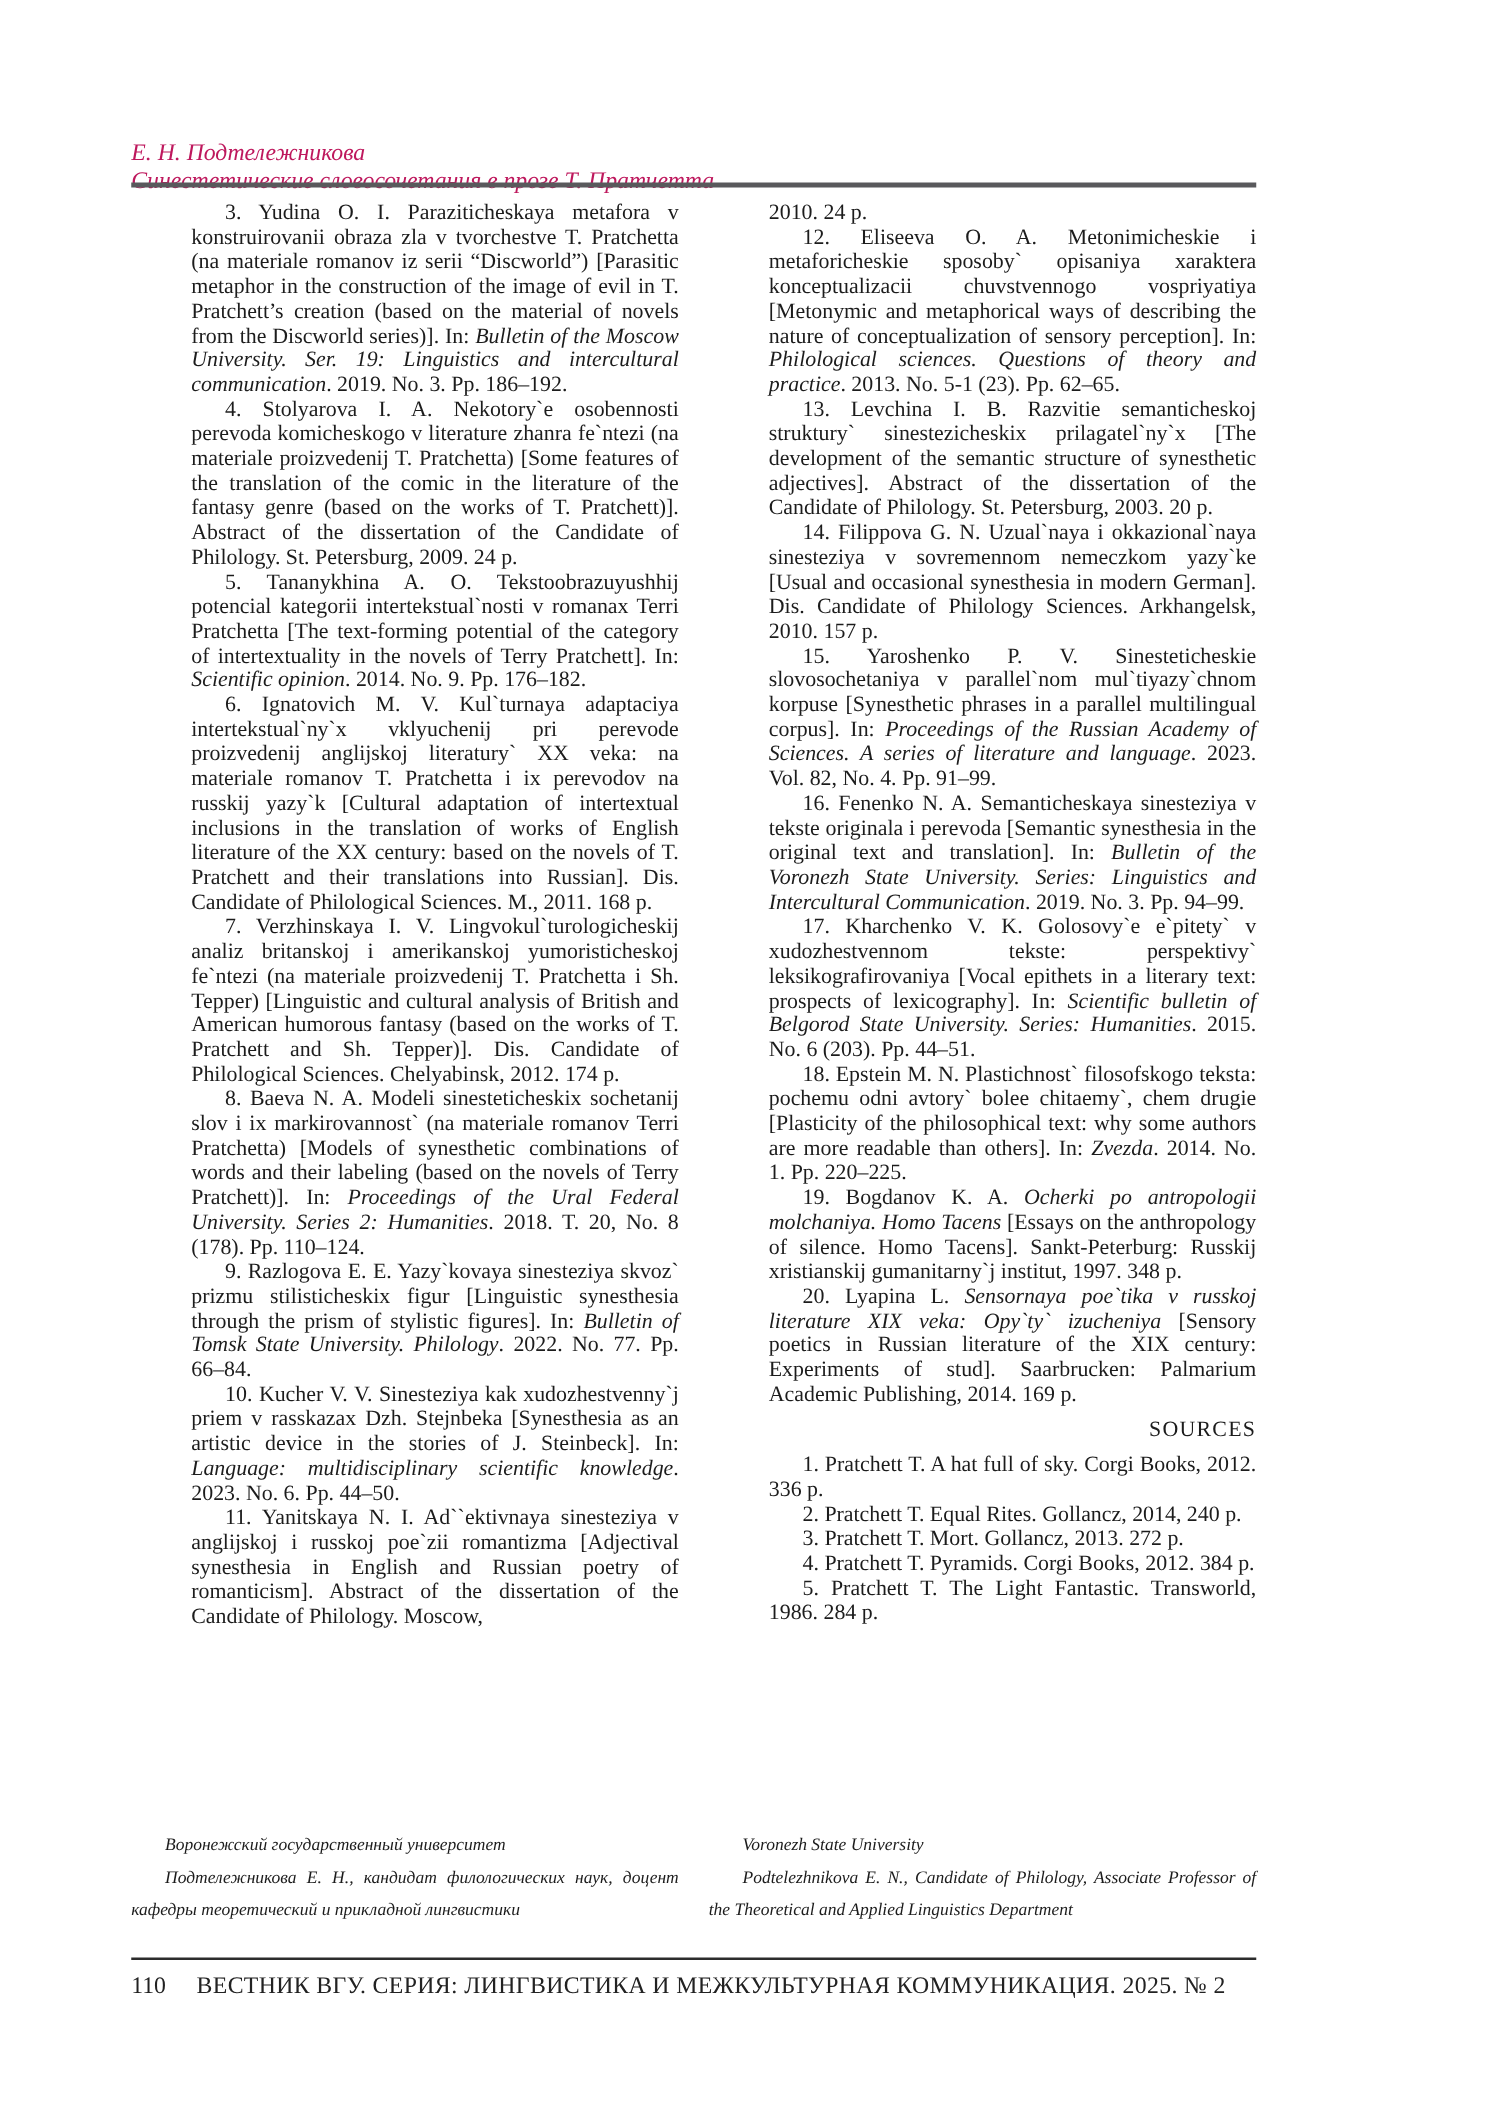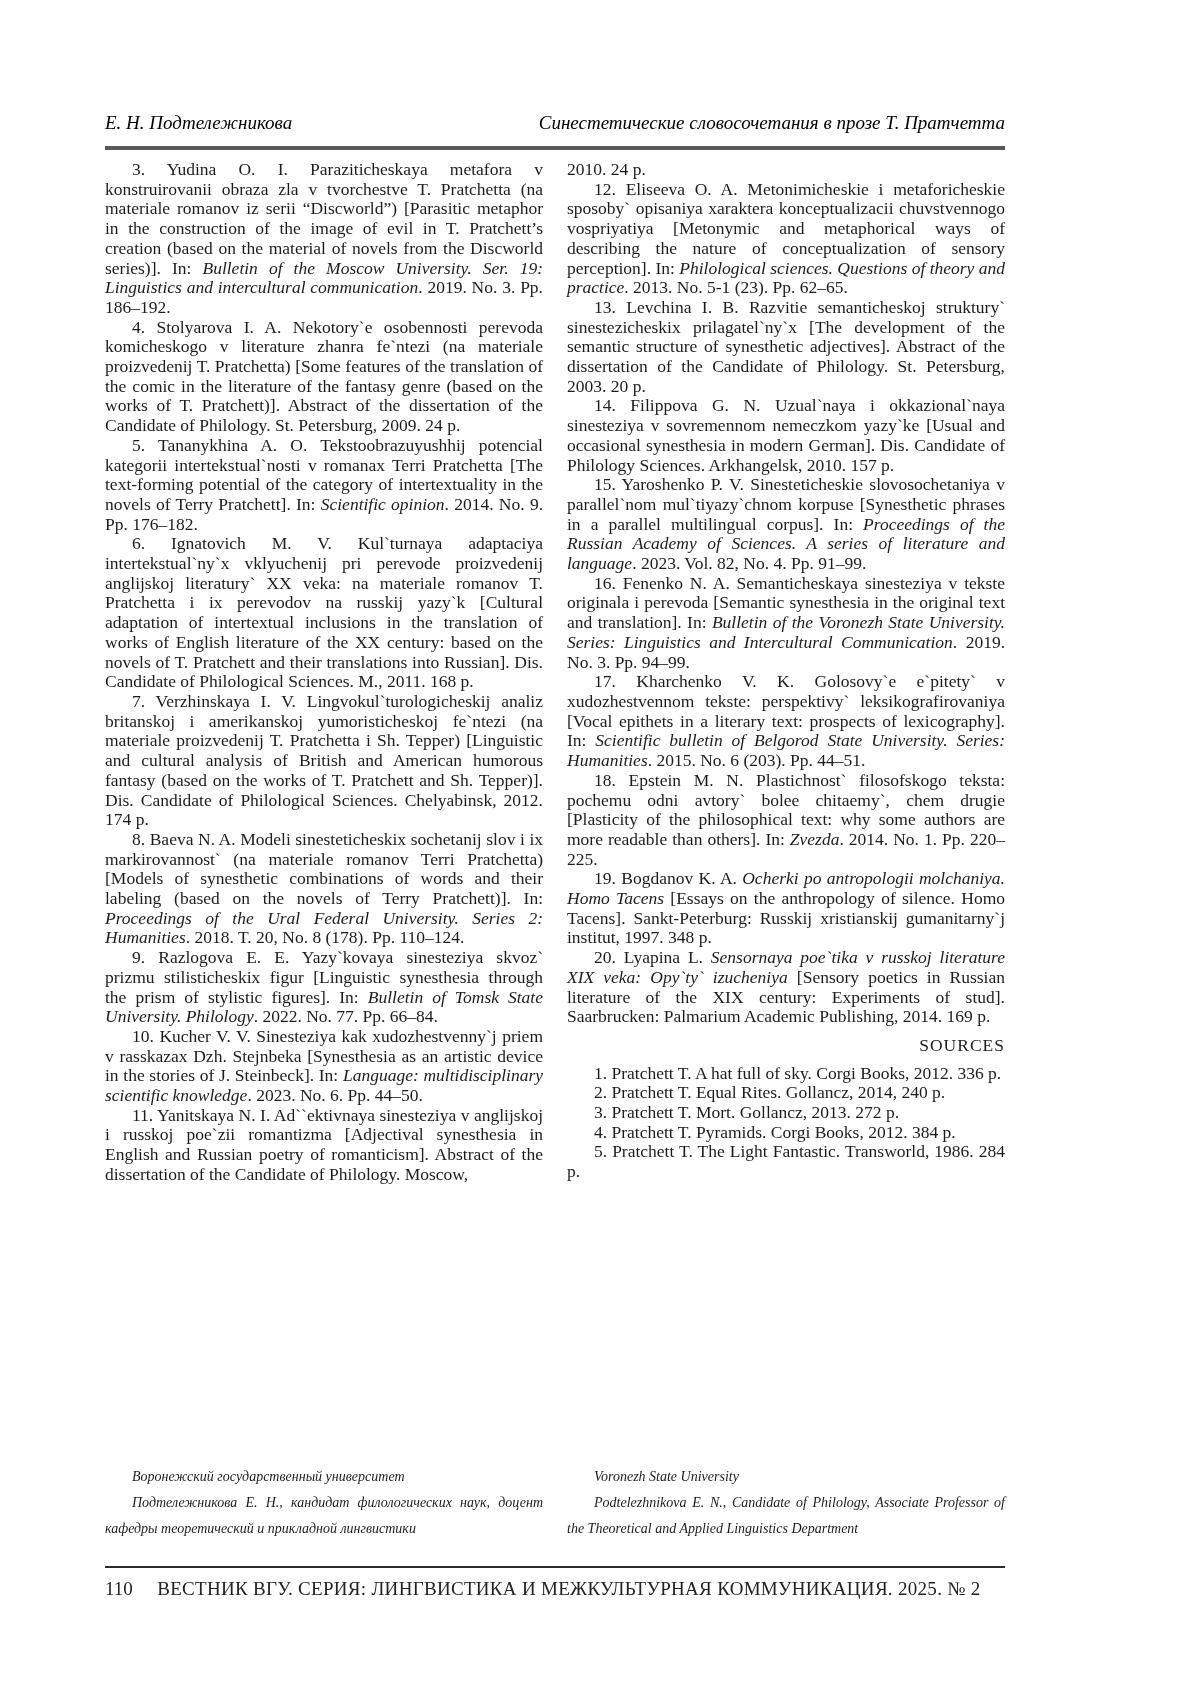--- a/index.html
+++ b/index.html
@@ -7,32 +7,32 @@
     width:1200px;height:1697px;position:relative;overflow:hidden;
     font-family:"Liberation Serif","DejaVu Serif",serif;
     color:#1c1c1c;
     -webkit-font-smoothing:antialiased;
   }
   .page-inner{position:absolute;left:105px;top:0;width:900px;}
   
   .runhead{
     position:absolute;left:0;top:112px;width:900px;
     display:flex;justify-content:space-between;align-items:baseline;
-    font-style:italic;font-size:19px;color:#000000;
+    font-style:italic;font-size:19px;color:#be185d;flex-direction:column;
   }
   .head-rule{
     position:absolute;left:0;top:146px;width:900px;height:4px;
     background:#59595c;
   }
   
   .cols{
     position:absolute;left:0;top:160px;width:900px;
     display:flex;gap:24px;
   }
-  .col{width:438px;font-size:17.5px;line-height:19.7px;text-align:justify;}
+  .col{width:438px;font-size:17.5px;line-height:19.7px;text-align:justify;margin-left:48px;}
   .ref,.cont{margin:0;}
   .ref{text-indent:27px;}
   .cont{text-indent:0;}
   .ref i{font-style:italic;}
   
   .sources-heading{
     margin:9px 0 8px 0;text-align:right;text-indent:0;
     letter-spacing:1px;font-size:17.5px;
   }
   .src{margin:0;text-indent:27px;text-align:justify;}

